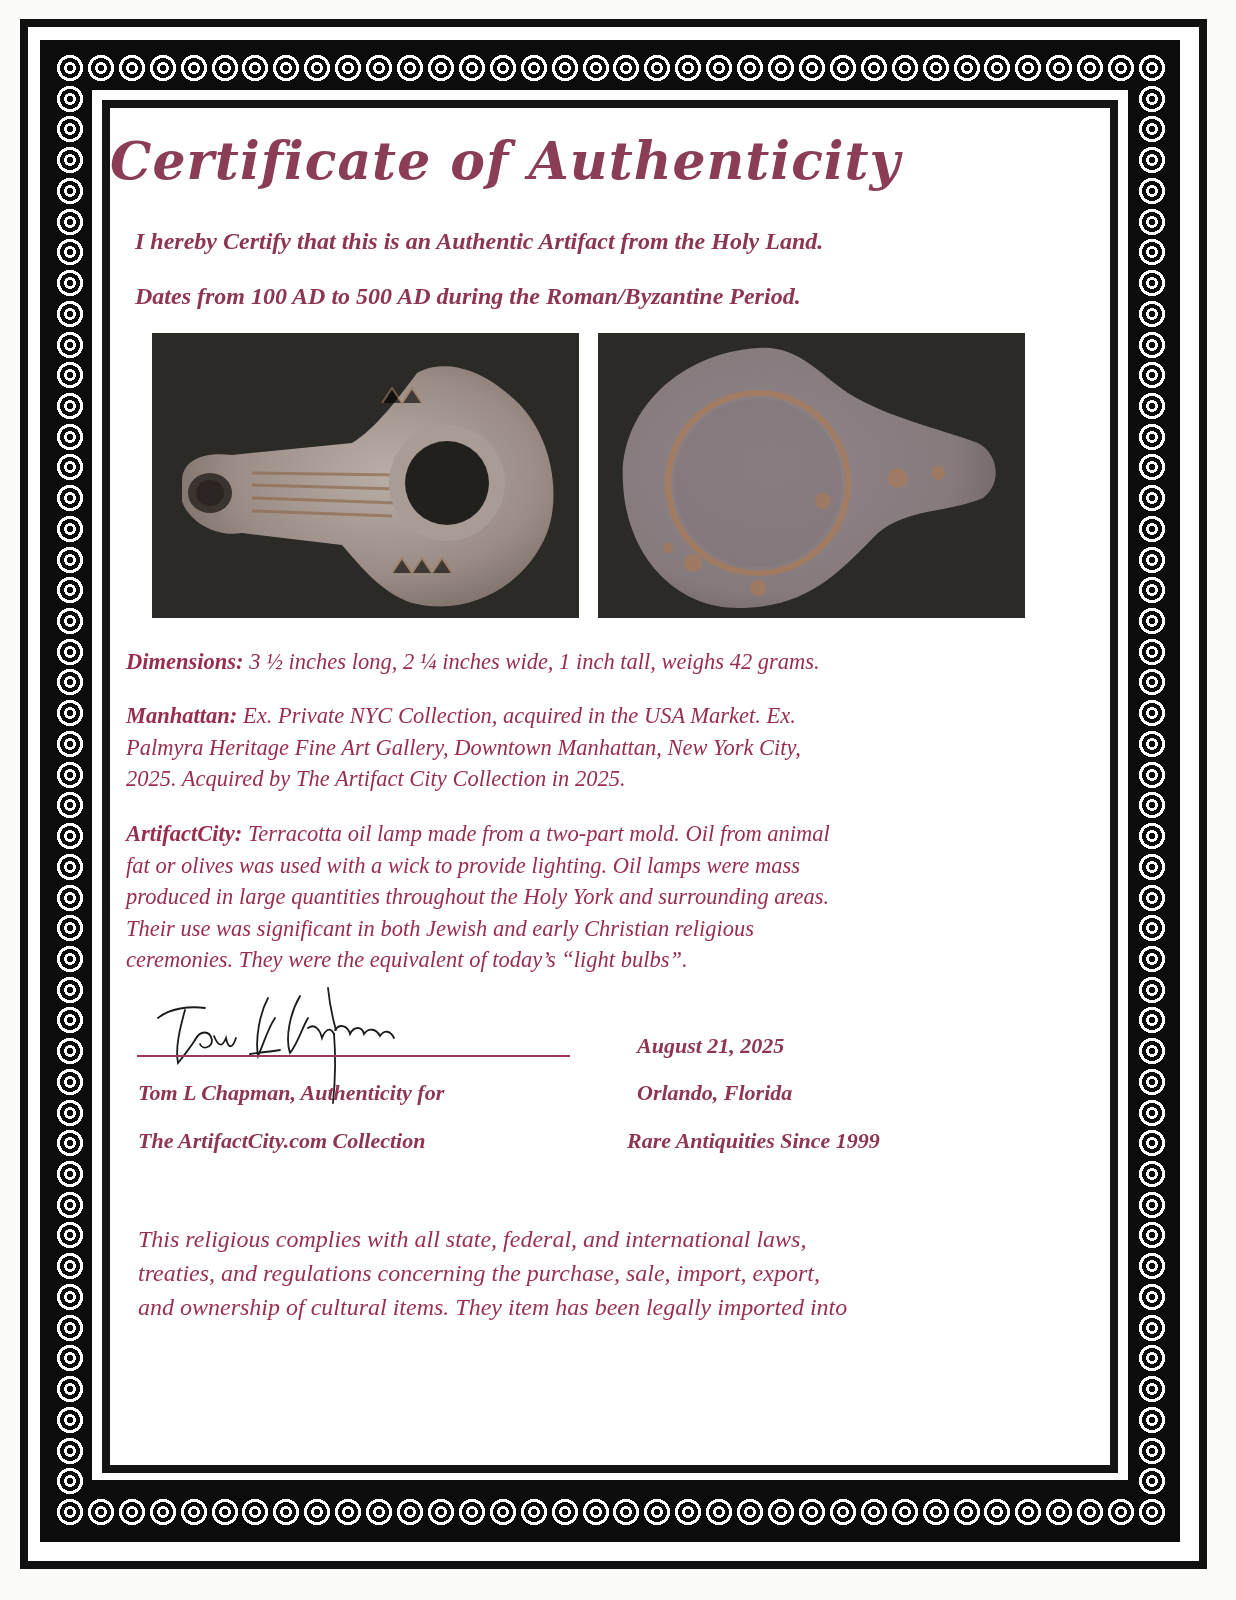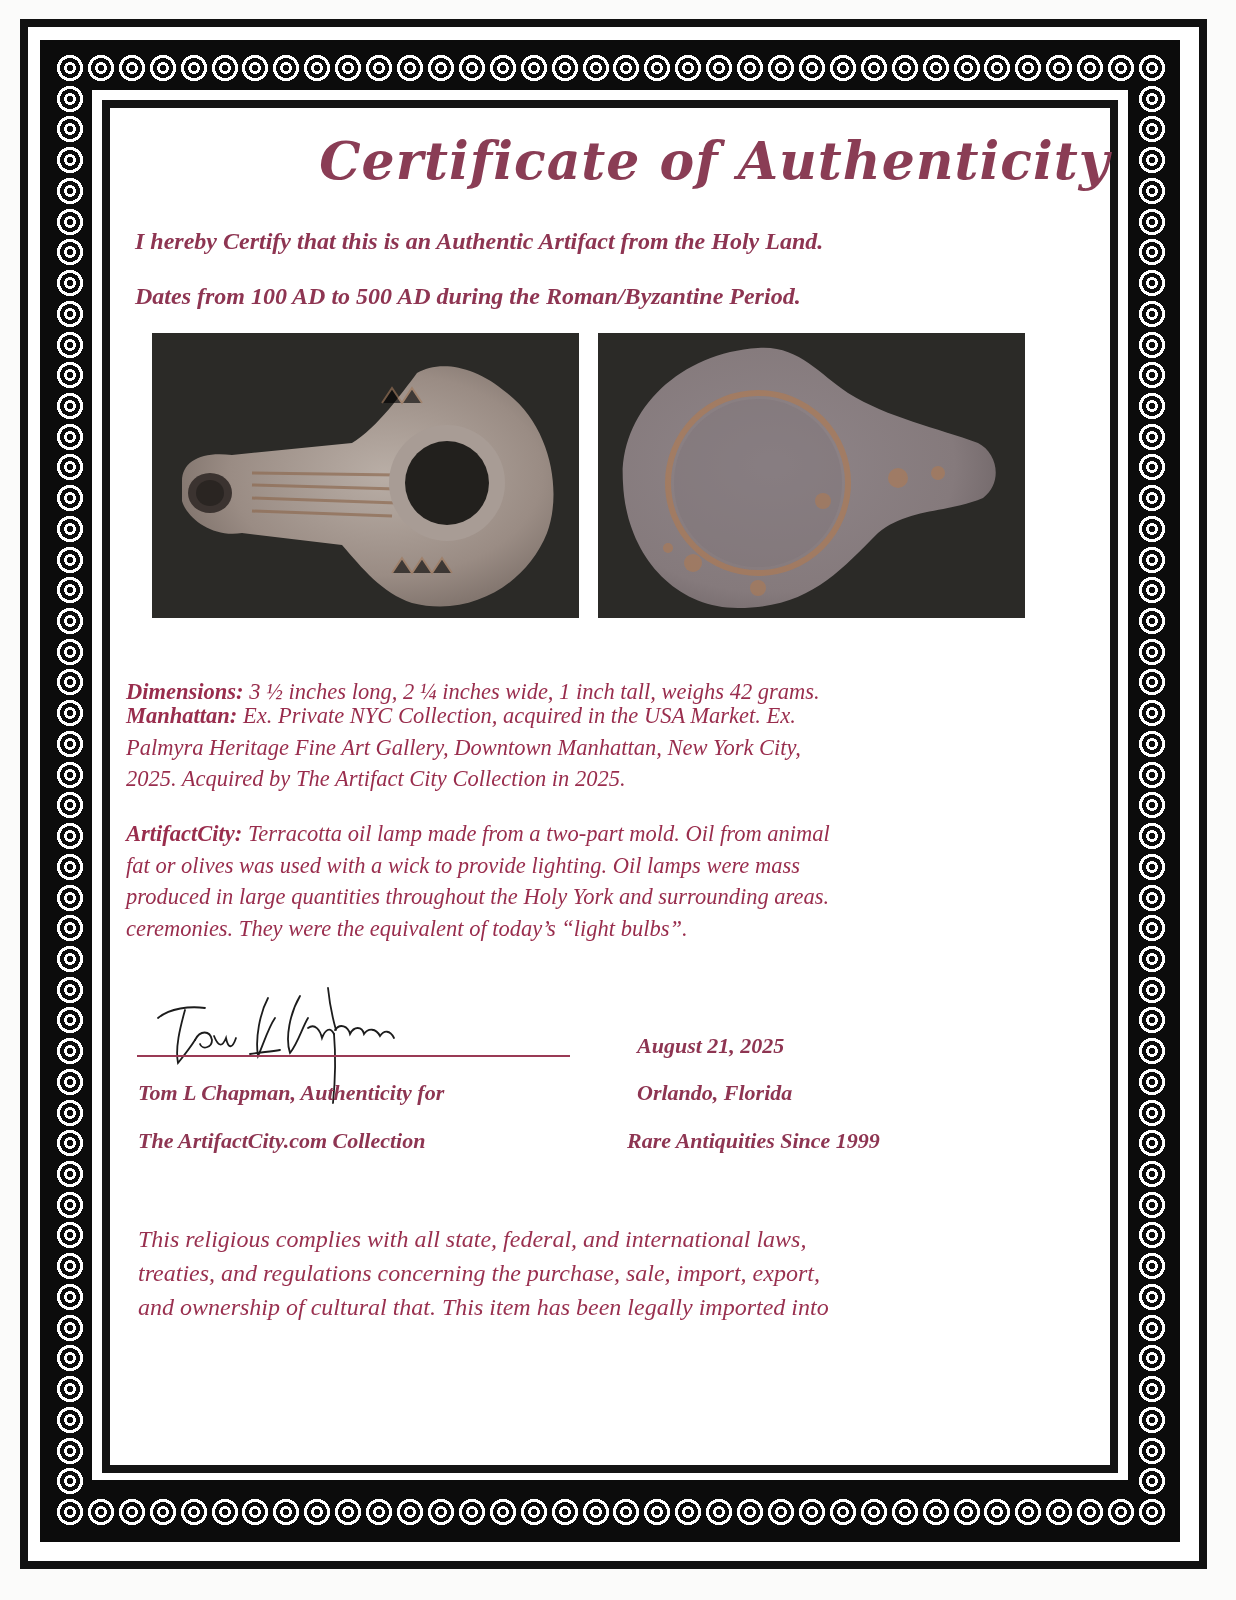--- a/index.html
+++ b/index.html
@@ -14,21 +14,21 @@
   .band { position: absolute; left: 40px; top: 40px; width: 1140px; height: 1502px; background: #0c0c0c; }
   .band-inner-white { position: absolute; left: 92px; top: 90px; width: 1036px; height: 1390px; background: #fff; }
   .inner-line { position: absolute; left: 102px; top: 100px; width: 1000px; height: 1357px; border: 8px solid #141414; background: #fff; }
   .circle {
     position: absolute; width: 30px; height: 30px; box-sizing: border-box;
     border-radius: 50%;
     background: radial-gradient(circle, #0c0c0c 0 3px, #fff 3px 6px, #0c0c0c 6px 10px, #fff 10px 13px, #0c0c0c 13px);
   }
   
   .title {
-    position: absolute; left: 110px; top: 130px; width: 1000px; text-align: right;
+    position: absolute; left: 110px; top: 130px; width: 1000px; text-align: left;
     font-family: "DejaVu Serif", serif; font-style: italic; font-weight: bold;
     font-size: 52px; color: #8a3d55; letter-spacing: 1px;
   }
   .subline {
     position: absolute; left: 135px; width: 960px;
     font-family: "Liberation Serif", serif; font-style: italic; font-weight: bold;
     font-size: 24px; color: #8e3552;
   }
   .photo {
     position: absolute; top: 333px; height: 285px; width: 427px;
@@ -106,32 +106,33 @@
       <circle cx="225" cy="168" r="8"></circle>
         <circle cx="300" cy="145" r="10"></circle>
         <circle cx="340" cy="140" r="7"></circle>
       <circle cx="95" cy="230" r="9"></circle>
         <circle cx="160" cy="255" r="8"></circle>
         <circle cx="70" cy="215" r="5"></circle>
     </g>
   </svg>
 </div>
 
-<div class="para" style="top:676px;font-style:italic;"><span class="lbl">Dimensions:</span><span> 3 ½ inches long, 2 ¼ inches wide, 1 inch tall, weighs 42 grams.</span></div>
+<div class="para" style="top:646px;font-style:italic;"><span class="lbl">Dimensions:</span><span> 3 ½ inches long, 2 ¼ inches wide, 1 inch tall, weighs 42 grams.</span></div>
 
 <div class="para" style="top:700px;">
   <div><span class="lbl">Manhattan:</span><span> Ex. Private NYC Collection, acquired in the USA Market. Ex.</span></div>
   <div>Palmyra Heritage Fine Art Gallery, Downtown Manhattan, New York City,</div>
   <div>2025. Acquired by The Artifact City Collection in 2025.</div>
 </div>
 
 <div class="para" style="top:818px;">
   <div><span class="lbl">ArtifactCity:</span><span> Terracotta oil lamp made from a two-part mold. Oil from animal</span></div>
   <div>fat or olives was used with a wick to provide lighting. Oil lamps were mass</div>
   <div>produced in large quantities throughout the Holy York and surrounding areas.</div>
+  <div>Their use was significant in both Jewish and early Christian religious</div>
   <div>ceremonies. They were the equivalent of today’s “light bulbs”.</div>
 </div>
 
 <svg class="abs" style="left:150px; top:968px;" width="320" height="140" viewBox="0 0 320 140">
   <g fill="none" stroke="#1c1c1c" stroke-width="1.8" stroke-linecap="round">
     <path d="M8,50 C20,40 40,38 55,40"></path>
     <path d="M35,42 C30,60 25,80 28,95 C32,90 40,80 45,72"></path>
     <path d="M45,72 C50,62 60,62 62,72 C62,80 52,82 50,76"></path>
     <path d="M64,68 C68,78 72,80 76,70 C78,80 82,82 86,70"></path>
     <path d="M118,30 C110,45 105,70 108,88 C112,80 118,60 125,50"></path>
@@ -147,21 +148,21 @@
 <div class="sig-label" style="left:138px; top:1080px;">Tom L Chapman, Authenticity for</div>
 <div class="sig-label" style="left:138px; top:1128px;">The ArtifactCity.com Collection</div>
 
 <div class="sig-label" style="left:637px; top:1033px;">August 21, 2025</div>
 <div class="sig-label" style="left:637px; top:1080px;">Orlando, Florida</div>
 <div class="sig-label" style="left:627px; top:1128px;">Rare Antiquities Since 1999</div>
 
 <div class="compliance">
   <div>This religious complies with all state, federal, and international laws,</div>
   <div>treaties, and regulations concerning the purchase, sale, import, export,</div>
-  <div>and ownership of cultural that. This item has been legally imported into</div>
+  <div>and ownership of cultural items. They item has been legally imported into</div>
 </div>
 
 <div class="circle" style="left: 55px; top: 53px;"></div>
 <div class="circle" style="left: 55px; top: 1497px;"></div>
 <div class="circle" style="left: 85.9143px; top: 53px;"></div>
 <div class="circle" style="left: 85.9143px; top: 1497px;"></div>
 <div class="circle" style="left: 116.829px; top: 53px;"></div>
 <div class="circle" style="left: 116.829px; top: 1497px;"></div>
 <div class="circle" style="left: 147.743px; top: 53px;"></div>
 <div class="circle" style="left: 147.743px; top: 1497px;"></div>

